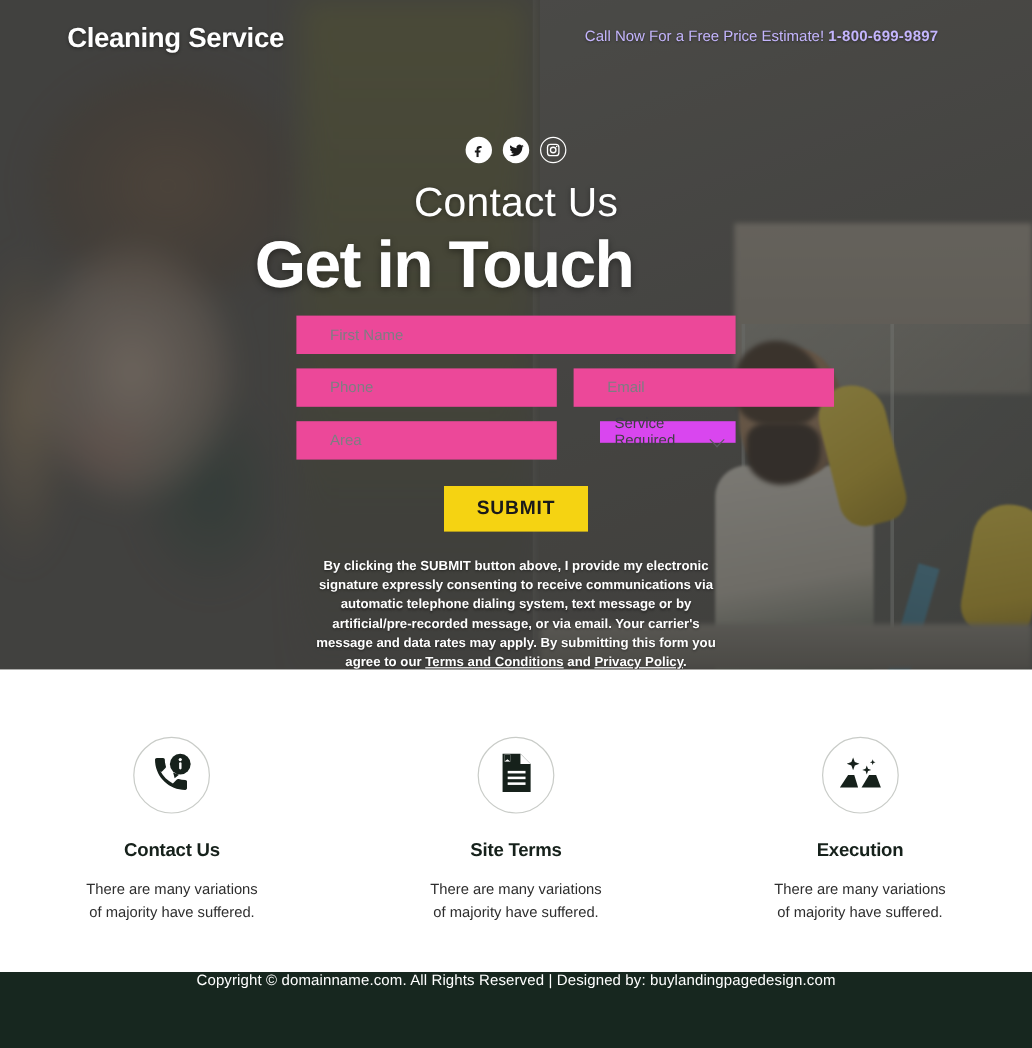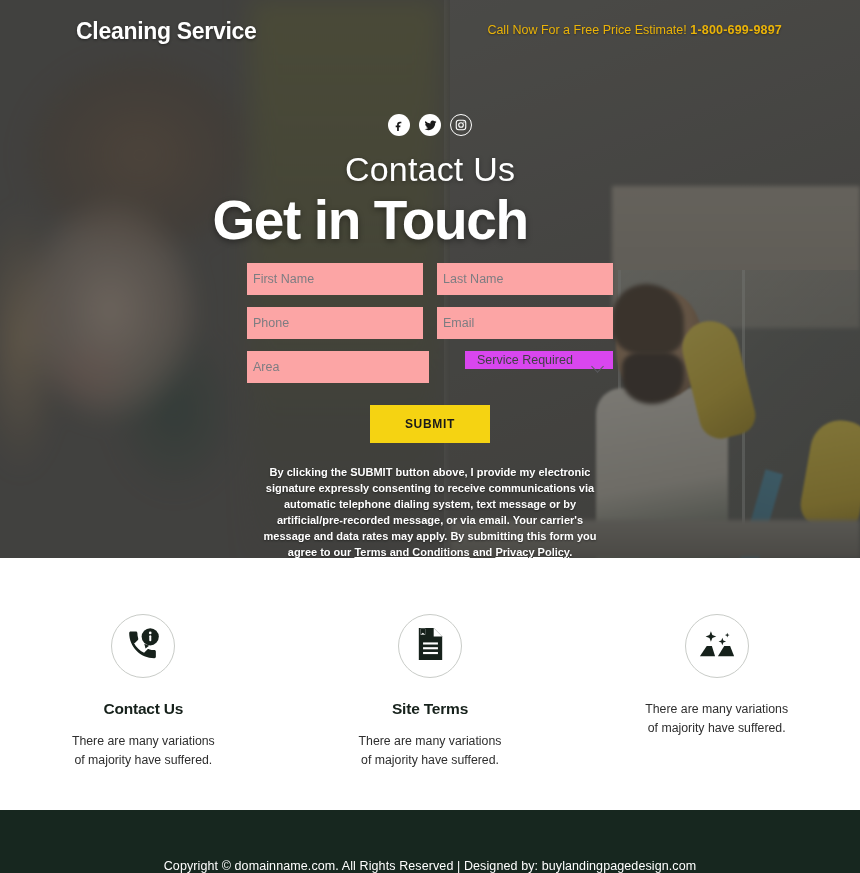--- a/index.html
+++ b/index.html
@@ -145,30 +145,30 @@
 
   .hero-content { position: relative; z-index: 5; }
 
   
   .topbar {
     position: absolute; top: 0; left: 0;
     width: 860px; height: 62px;
     display: flex; align-items: center;
   }
   .brand {
-    margin-left: 76px;
+    margin-left: 56px;
     color: #ffffff;
     font-size: 23px;
     font-weight: bold;
     letter-spacing: -0.3px;
     text-shadow: 0 1px 3px rgba(0,0,0,0.45);
   }
   .calltext {
     position: absolute; right: 78px; top: 23px;
-    color: #eab308;
+    color: #c4b5fd;
     font-size: 12.5px;
     text-shadow: 0 1px 2px rgba(0,0,0,0.4);
     white-space: nowrap;
   }
   .calltext b { font-weight: bold; letter-spacing: 0.2px; }
 
   
   .socials {
     position: absolute; top: 114px; left: 0; width: 860px;
     display: flex; justify-content: center; gap: 9px;
@@ -204,23 +204,23 @@
 
   
   .form {
     position: absolute; top: 263px; left: 247px;
     width: 366px;
   }
   .form-row { display: flex; gap: 14px; margin-bottom: 12px; }
   .field {
     flex: 1 1 0;
     height: 32px;
-    background: #fca5a5;
+    background: #ec4899;
     border: none;
-    padding: 0 6px;
+    padding: 0 28px;
     font-family: "Liberation Sans", sans-serif;
     font-size: 12.5px;
     color: #3a3a3a;
     outline: none;
   }
   .field::placeholder { color: #7d7d82; }
   .selwrap { flex: 1 1 0; position: relative; }
   .sel-text {
     height: 18px; background: #d946ef; display: flex; align-items: center;
     padding: 0 12px; font-size: 12.5px; color: #3f3f44; margin-left: 22px;
@@ -234,21 +234,21 @@
     pointer-events: none;
   }
 
   .submit-wrap { margin-top: 22px; display: flex; justify-content: center; }
   .submit-btn {
     width: 120px; height: 38px;
     background: #F5D312;
     border: none;
     color: #1a1a1a;
     font-family: "Liberation Sans", sans-serif;
-    font-size: 12px;
+    font-size: 16px;
     font-weight: bold;
     letter-spacing: 0.7px;
     cursor: pointer;
   }
 
   .disclaimer {
     margin-top: 22px;
     text-align: center;
     color: #ffffff;
     font-size: 11px;
@@ -290,21 +290,21 @@
     color: #2e2e2e;
     line-height: 1.55;
     padding: 0 66px;
   }
 
   
   .footer {
     position: absolute; top: 810px; left: 0;
     width: 860px; height: 63px;
     background: #17271f;
-    display: flex; align-items: flex-end; justify-content: center;
+    display: flex; align-items: flex-start; justify-content: center;
   }
   .footer-text {
     color: #ffffff;
     font-size: 12.5px;
     letter-spacing: 0.1px;
   }
 </style>
 </head>
 <body>
 
@@ -366,21 +366,20 @@
         </div>
       </div>
 
       <div class="kicker">Contact Us</div>
       <div class="headline">Get in Touch</div>
 
       <div class="form">
 
         <div class="form-row">
           <input class="field" type="text" placeholder="First Name" style="">
-          <input class="field" type="text" placeholder="Last Name" style="">
         </div>
 
         <div class="form-row">
           <input class="field" type="tel" placeholder="Phone" style="">
           <input class="field" type="email" placeholder="Email" style="">
         </div>
 
         <div class="form-row">
           <input class="field" type="text" placeholder="Area" style="">
           <div class="selwrap">
@@ -442,20 +441,21 @@
         <span>
           <svg width="38" height="32" viewBox="0 0 40 32" fill="#16211b">
             <path d="M2 29h16l-3.4-11H9.2z"></path>
             <path d="M21 29h17l-4.2-11h-6.2z"></path>
             <path d="M13.6 2.5l1.5 4.1 4.1 1.5-4.1 1.5-1.5 4.1-1.5-4.1L8 8.1l4.1-1.5z"></path>
             <path d="M25.6 9.5l1.05 2.9 2.9 1.05-2.9 1.05-1.05 2.9-1.05-2.9-2.9-1.05 2.9-1.05z"></path>
             <path d="M30.8 4.2l.65 1.8 1.8.65-1.8.65-.65 1.8-.65-1.8-1.8-.65 1.8-.65z"></path>
           </svg>
         </span>
       </div>
+      <div class="feat-title">Execution</div>
       <div class="feat-desc">There are many variations of majority have suffered.</div>
     </div>
 
   </div>
 
   <div class="footer">
     <div class="footer-text">Copyright © domainname.com. All Rights Reserved | Designed by: buylandingpagedesign.com</div>
   </div>
 
 </div>

